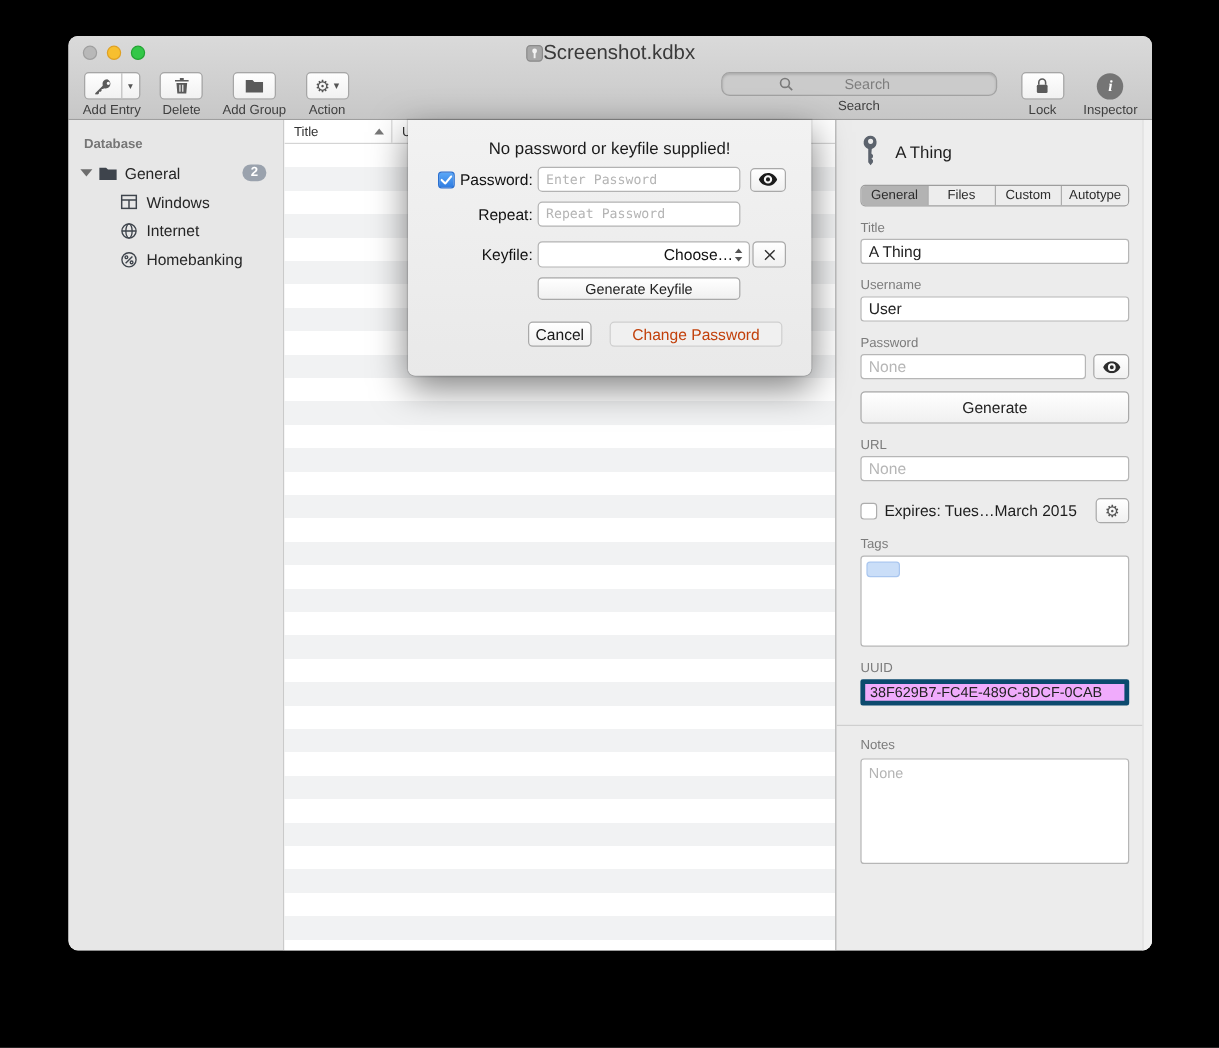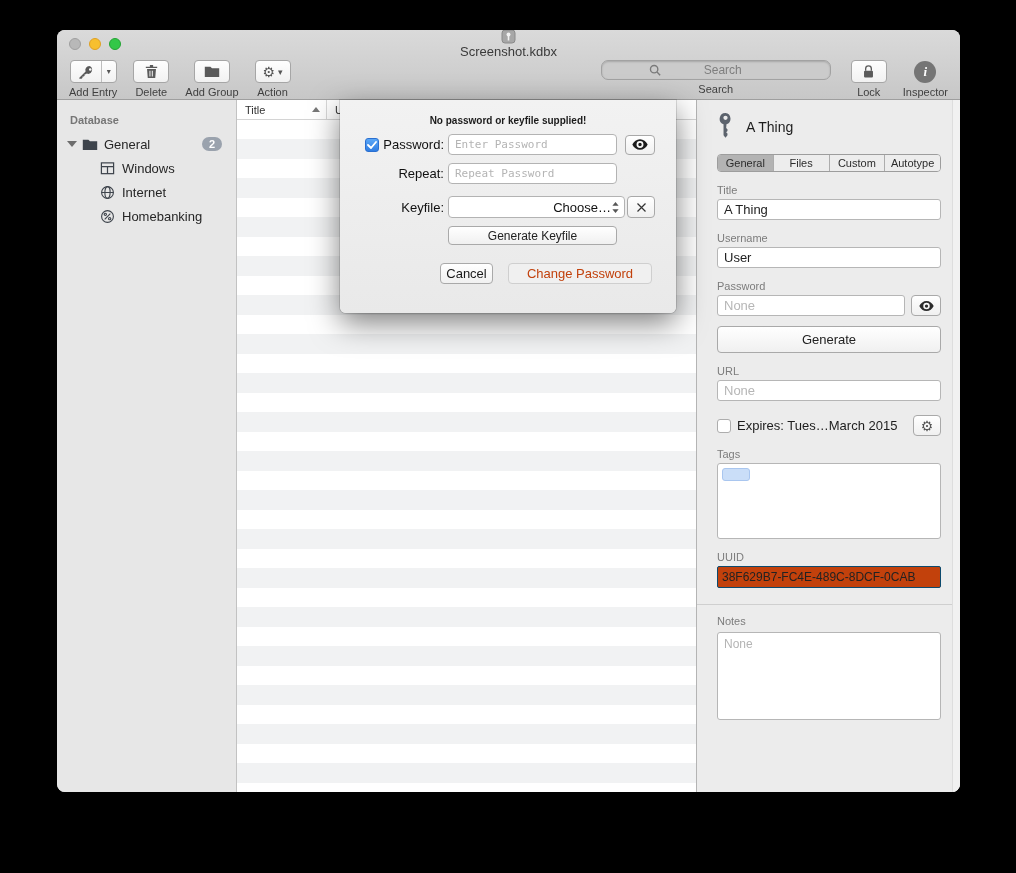--- a/index.html
+++ b/index.html
@@ -7,21 +7,21 @@
   .window { position:absolute; left:57px; top:30px; width:903px; height:762px; background:#ececec; border-radius:8px; overflow:hidden; box-shadow:0 18px 50px rgba(0,0,0,.6); }
 
   
   .chrome { position:absolute; top:0; left:0; right:0; height:70px; background:linear-gradient(#dadada,#cfcfcf 60%,#c7c7c7); border-bottom:1px solid #9e9e9e; }
   .titlebar { height:28px; position:relative; display:flex; align-items:center; justify-content:center; }
   .lights { position:absolute; left:12px; top:8px; display:flex; gap:8px; }
   .light { width:12px; height:12px; border-radius:50%; }
   .light.close { background:#b8b8b8; border:1px solid #9f9f9f; }
   .light.min   { background:#f7bf2f; border:1px solid #dfa023; }
   .light.zoom  { background:#33c748; border:1px solid #23a433; }
-  .title-wrap { display:flex; align-items:center; gap:0; font-size:13px; color:#3a3a3a;flex-direction:column; }
+  .title-wrap { display:flex; align-items:center; gap:0; font-size:17px; color:#3a3a3a; }
   .appicon { width:15px; height:15px; display:inline-block; }
 
   .toolbar { height:42px; display:flex; align-items:flex-start; padding:2px 12px 0 12px; }
   .tb-item { display:flex; flex-direction:column; align-items:center; margin-right:16px; }
   .tb-caption { font-size:11px; color:#3f3f3f; margin-top:3px; }
   .tbtn { display:flex; align-items:center; justify-content:center; height:23px; min-width:36px; padding:0 7px;
           background:linear-gradient(#fefefe,#f1f1f1); border:1px solid #a6a6a6; border-radius:4px; color:#5a5a5a; }
   .tbtn.split { padding:0; }
   .tbtn .seg-main { display:flex; align-items:center; justify-content:center; padding:0 7px; height:100%; }
   .tbtn .seg-arrow { display:flex; align-items:center; justify-content:center; width:15px; height:100%; border-left:1px solid #bdbdbd; font-size:8px; color:#555; }
@@ -72,30 +72,30 @@
   .ifield::placeholder { color:#b6b6b6; }
   .pw-row, .url-row { display:flex; align-items:center; }
   .eye-btn { width:30px; height:21px; margin-left:6px; background:linear-gradient(#fff,#f0f0f0); border:1px solid #a9a9a9; border-radius:4px; display:flex; align-items:center; justify-content:center; color:#2c2c2c; flex:none; }
   .wide-btn { width:100%; height:27px; margin-top:10px; background:linear-gradient(#fff,#f0f0f0); border:1px solid #a9a9a9; border-radius:4px; font-size:13px; color:#222; display:flex; align-items:center; justify-content:center; }
   .expires-row { display:flex; align-items:center; margin-top:14px; }
   .cb { width:14px; height:14px; border:1px solid #adadad; border-radius:3px; background:#fff; flex:none; margin-right:6px; }
   .expires-label { flex:1; white-space:nowrap; overflow:hidden; color:#1d1d1d; }
   .gear-btn { width:28px; height:21px; background:linear-gradient(#fff,#f0f0f0); border:1px solid #a9a9a9; border-radius:4px; display:flex; align-items:center; justify-content:center; flex:none; margin-left:6px; }
   .tagbox { width:100%; height:76px; background:#fff; border:1px solid #b6b6b6; border-radius:3px; margin-top:2px; padding:4px; }
   .tagpill { width:28px; height:13px; background:#cadef8; border:1px solid #a9c6ef; border-radius:3px; }
-  .uuid-input { width:100%; height:22px; background:#c2410c; border:1px solid #0c4a6e; border-radius:2px; font-size:12px; color:#222; padding:0 4px; outline:none; white-space:nowrap; overflow:hidden; font-family:inherit; }
+  .uuid-input { width:100%; height:22px; background:#f0abfc; border:4px solid #0c4a6e; border-radius:2px; font-size:12px; color:#222; padding:0 4px; outline:none; white-space:nowrap; overflow:hidden; font-family:inherit; }
   .notes-sec { margin:16px -19px 0 -20px; border-top:1px solid #cfcfcf; padding:6px 19px 0 20px; }
   .notesbox { width:100%; height:88px; background:#fff; border:1px solid #b6b6b6; border-radius:3px; margin-top:2px; resize:none; font-size:12px; color:#222; padding:4px 6px; outline:none; font-family:inherit; }
   .notesbox::placeholder { color:#b4b4b4; }
 
   
   .dialog { position:absolute; left:283px; top:70px; width:336px; height:213px; z-index:20;
             background:linear-gradient(#f2f2f2,#e9e9e9); border-radius:0 0 6px 6px;
             box-shadow:0 10px 30px rgba(0,0,0,.5), 0 0 0 1px rgba(0,0,0,.12); font-size:13px; color:#111; }
-  .d-msg { text-align:center; font-size:10px; color:#1b1b1b; padding-top:15px;font-weight:bold; }
+  .d-msg { text-align:center; font-size:14px; color:#1b1b1b; padding-top:15px; }
   .d-row { display:flex; align-items:center; margin-top:8px; }
   .d-lead { width:104px; display:flex; align-items:center; justify-content:flex-end; gap:4px; flex:none; }
   .d-cb { width:14px; height:14px; border-radius:3px; background:linear-gradient(#5aa7f7,#2f7de2); border:1px solid #2a6fd0; display:flex; align-items:center; justify-content:center; flex:none; }
   .d-field { width:169px; height:21px; margin-left:4px; background:#fff; border:1px solid #b3b3b3; border-radius:4px; padding:0 6px; outline:none;
              font-family:"DejaVu Sans Mono",monospace; font-size:11px; color:#222; }
   .d-field::placeholder { color:#b4b4b4; }
   .d-eye { width:30px; height:20px; margin-left:8px; background:linear-gradient(#fff,#f0f0f0); border:1px solid #a9a9a9; border-radius:4px; display:flex; align-items:center; justify-content:center; color:#1c1c1c; flex:none; }
   .d-pop { width:177px; height:22px; margin-left:4px; background:#fff; border:1px solid #b3b3b3; border-radius:4px; display:flex; align-items:center; padding:0 4px 0 8px;text-align:right; }
   .d-pop .pop-label { flex:1; font-size:13px; color:#111; }
   .d-x { width:28px; height:22px; margin-left:2px; background:linear-gradient(#fff,#f0f0f0); border:1px solid #a9a9a9; border-radius:4px; display:flex; align-items:center; justify-content:center; }

